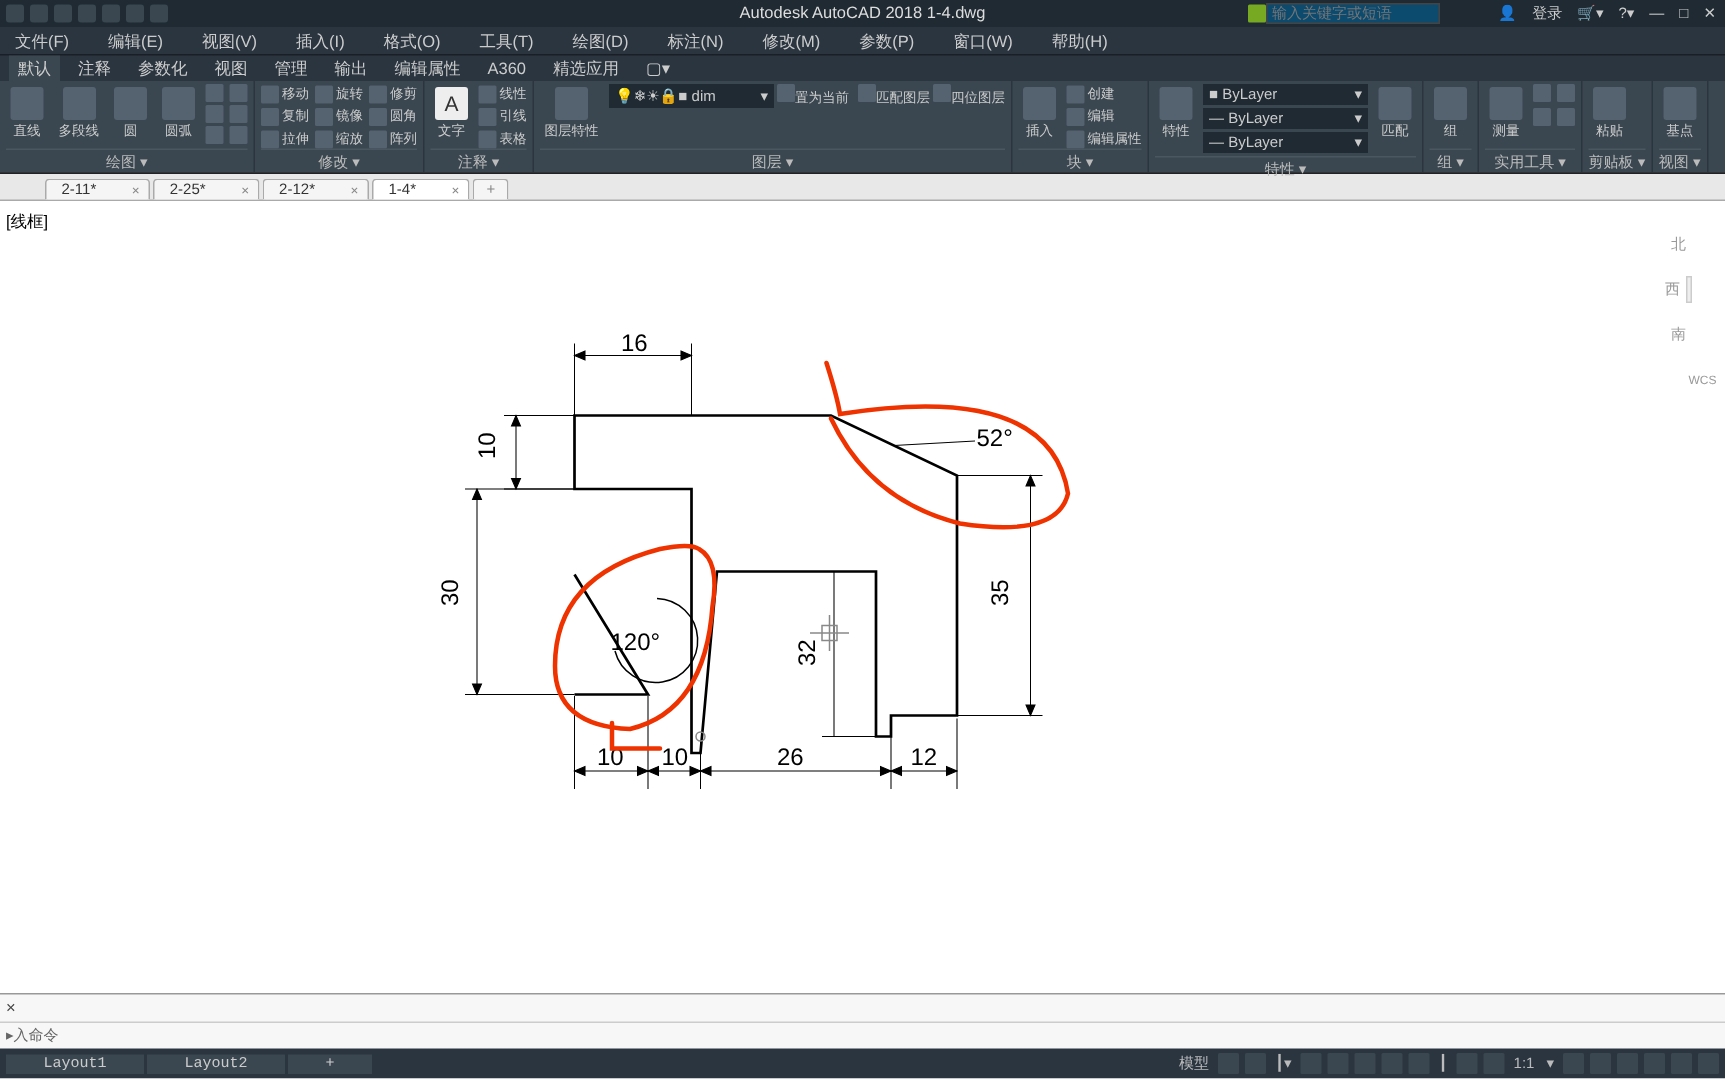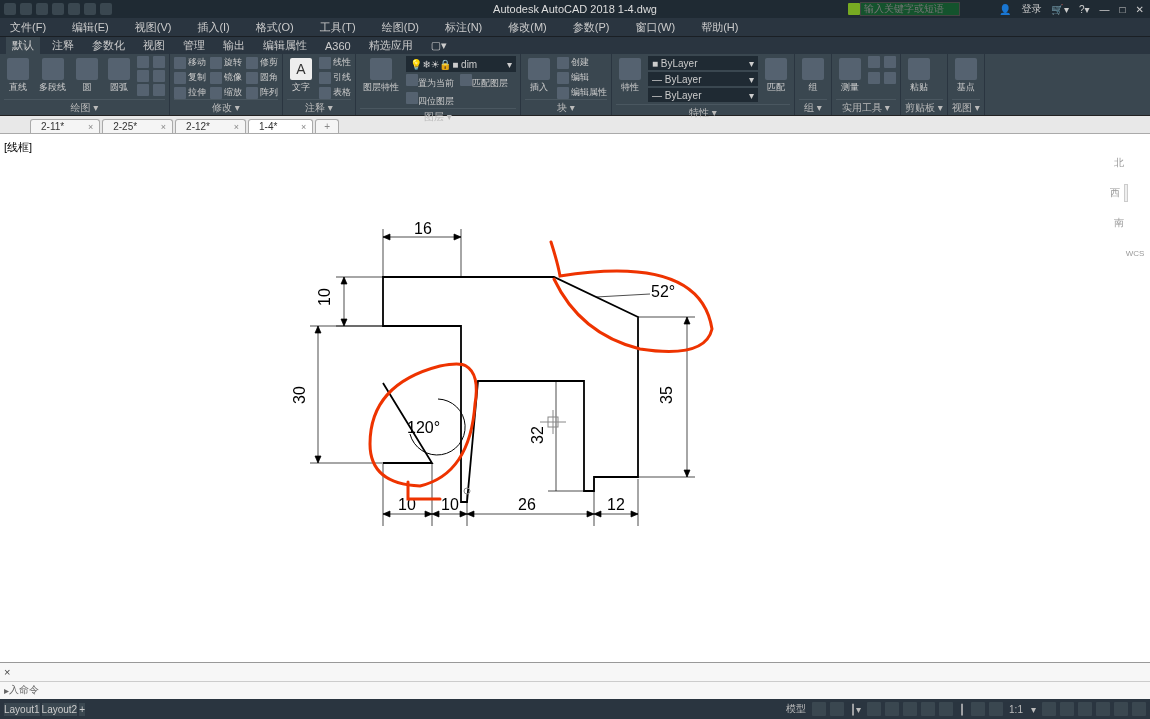--- a/index.html
+++ b/index.html
@@ -2,21 +2,21 @@
 <html><head>
 <meta charset="utf-8">
 <style>
 * { margin:0; padding:0; box-sizing:border-box; font-family:"Microsoft YaHei",Arial,sans-serif; }
 body { width:1150px; height:719px; background:#fff; overflow:hidden; position:relative; color:#ccc; font-size:11px; }
 .titlebar { height:18px; background:#1f2a33; display:flex; align-items:center; position:relative; }
 .titlebar .qat { display:flex; gap:4px; padding:0 4px; }
 .titlebar .qat span { width:12px; height:12px; background:#3a4750; border-radius:2px; display:inline-block; }
 .titlebar .title { position:absolute; left:50%; transform:translateX(-50%); font-size:11px; color:#ddd; white-space:nowrap; }
 .titlebar .search { position:absolute; right:190px; display:flex; align-items:center; }
-.titlebar .search input { background:#14532d; border:1px solid #444; color:#999; font-size:10px; width:100px; height:14px; padding:0 3px;font-family:Liberation Mono, monospace; }
+.titlebar .search input { background:#0c4a6e; border:1px solid #444; color:#999; font-size:10px; width:116px; height:14px; padding:0 3px; }
 .titlebar .right { position:absolute; right:6px; display:flex; gap:10px; align-items:center; }
 .titlebar .right span { font-size:10px; }
 .menubar { height:18px; background:#2a3540; display:flex; align-items:center; gap:26px; padding:0 10px; font-size:11px; }
 .menubar span { color:#ccc; cursor:default; }
 .ribbontabs { height:18px; background:#2a3540; display:flex; align-items:center; gap:6px; padding:0 6px; border-top:1px solid #1a1f24; }
 .ribbontabs span { color:#ccc; font-size:11px; padding:1px 6px; }
 .ribbontabs span.active { background:#3a4750; }
 .ribbon { height:62px; background:#3a4750; display:flex; border-bottom:1px solid #222; }
 .panel { border-right:1px solid #2a3540; display:flex; flex-direction:column; justify-content:space-between; padding:2px 4px 0 4px; }
 .panel .content { display:flex; gap:4px; align-items:flex-start; flex:1; }
@@ -38,21 +38,21 @@
 .canvas .toplabel { position:absolute; top:6px; left:4px; font-size:11px; color:#000; }
 .navcube { position:absolute; top:20px; right:6px; display:flex; flex-direction:column; gap:12px; align-items:center; color:#999; font-size:10px; }
 .navcube div { width:18px; height:18px; display:flex; align-items:center; justify-content:center; }
 svg.drawing { position:absolute; top:0; left:0; }
 .cmdarea { position:absolute; bottom:20px; left:0; right:0; height:37px; background:#f7f7f7; border-top:1px solid #999; }
 .cmdarea .hist { height:18px; padding:1px 4px; font-size:10px; color:#444; display:flex; align-items:center; }
 .cmdarea .hist .x { margin-right:6px; font-size:11px; }
 .cmdinput { height:17px; border-top:1px solid #ccc; display:flex; align-items:center; padding:0 4px; font-size:10px; color:#666; }
 .statusbar { position:absolute; bottom:0; left:0; right:0; height:20px; background:#2a3540; display:flex; align-items:center; justify-content:space-between; padding:0 4px; }
 .statusbar .left { display:flex; gap:2px; }
-.statusbar .left .lt { background:#3a4750; color:#ccc; font-size:10px; padding:1px 0; }
+.statusbar .left .lt { background:#3a4750; color:#ccc; font-size:10px; padding:1px 25px;font-family:Liberation Mono, monospace; }
 .statusbar .right { display:flex; gap:4px; align-items:center; }
 .statusbar .right span { color:#bbb; font-size:10px; padding:0 2px; }
 .stico { width:14px; height:14px; background:#3a4750; display:inline-block; border-radius:1px; }
 </style>
 </head>
 <body>
 
 <div class="titlebar">
   <div class="qat">
     <span></span>
@@ -214,21 +214,21 @@
       </div>
     </div>
     <div class="label">注释 ▾</div>
   </div>
   <div class="panel">
     <div class="content">
       <div class="bigbtn">
           <div class="ico"></div>
           <div class="txt">图层特性</div>
         </div>
-      <div style="display:flex;flex-direction:column;gap:2px;">
+      <div style="display:flex;flex-direction:row;gap:2px;">
         <div class="layer-combo">
             <span>💡❄☀🔒■ <span>dim</span></span>
             <span>▾</span>
           </div>
         <div style="display:flex;gap:6px;font-size:9px;">
           <div><span class="smico"></span><span>置为当前</span></div>
           <div><span class="smico"></span><span>匹配图层</span></div>
         </div>
         <div style="font-size:9px;">
             <div><span class="smico"></span><span>四位图层</span></div>

